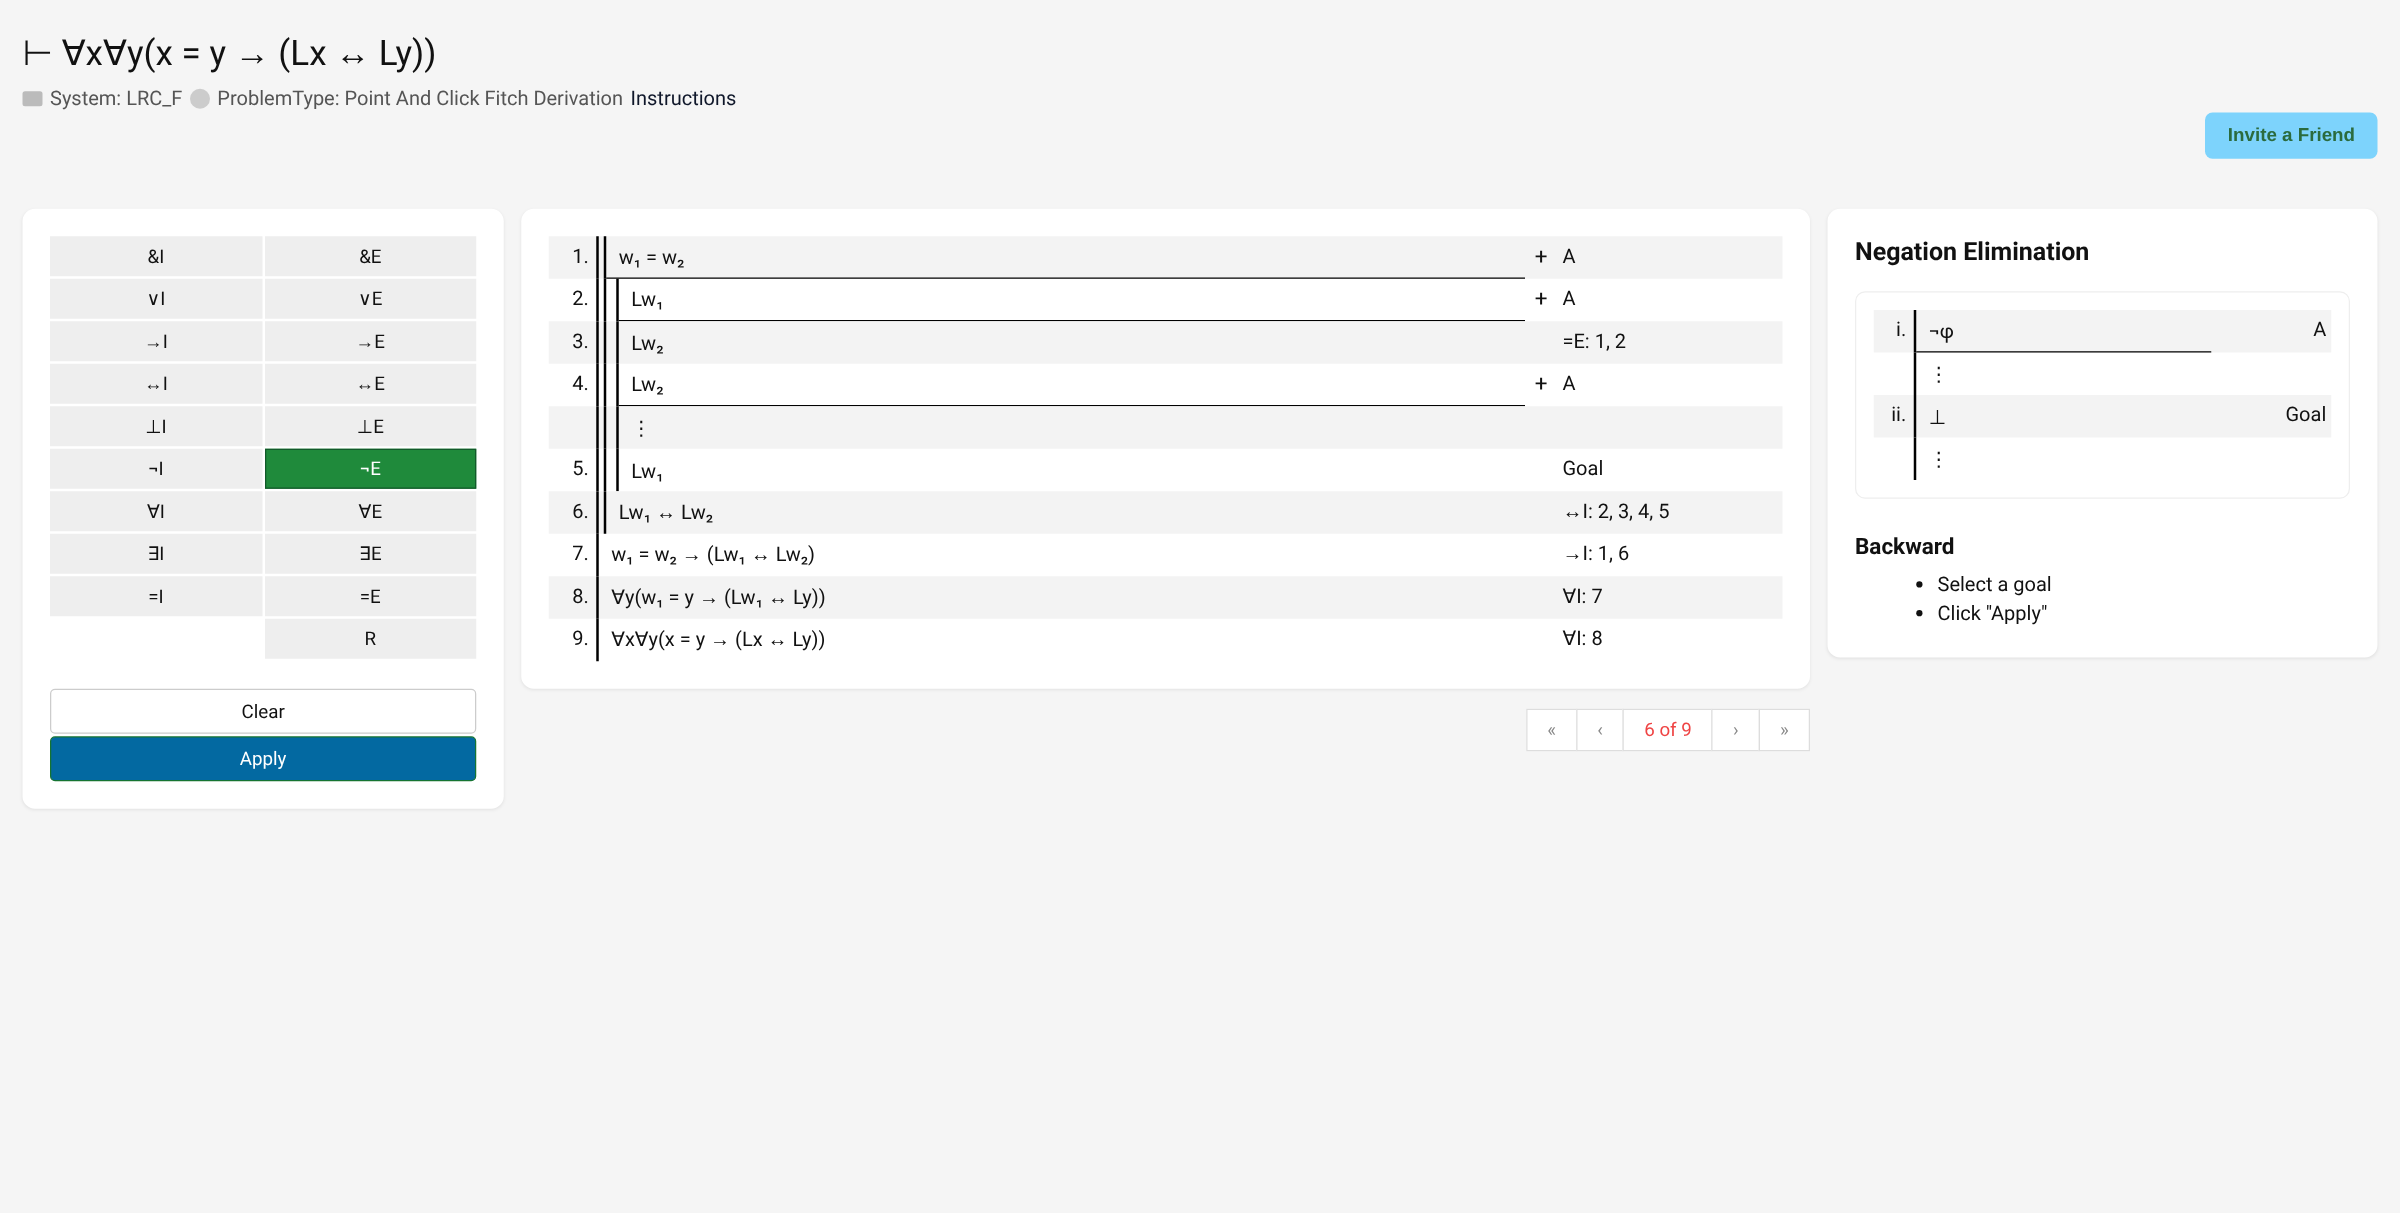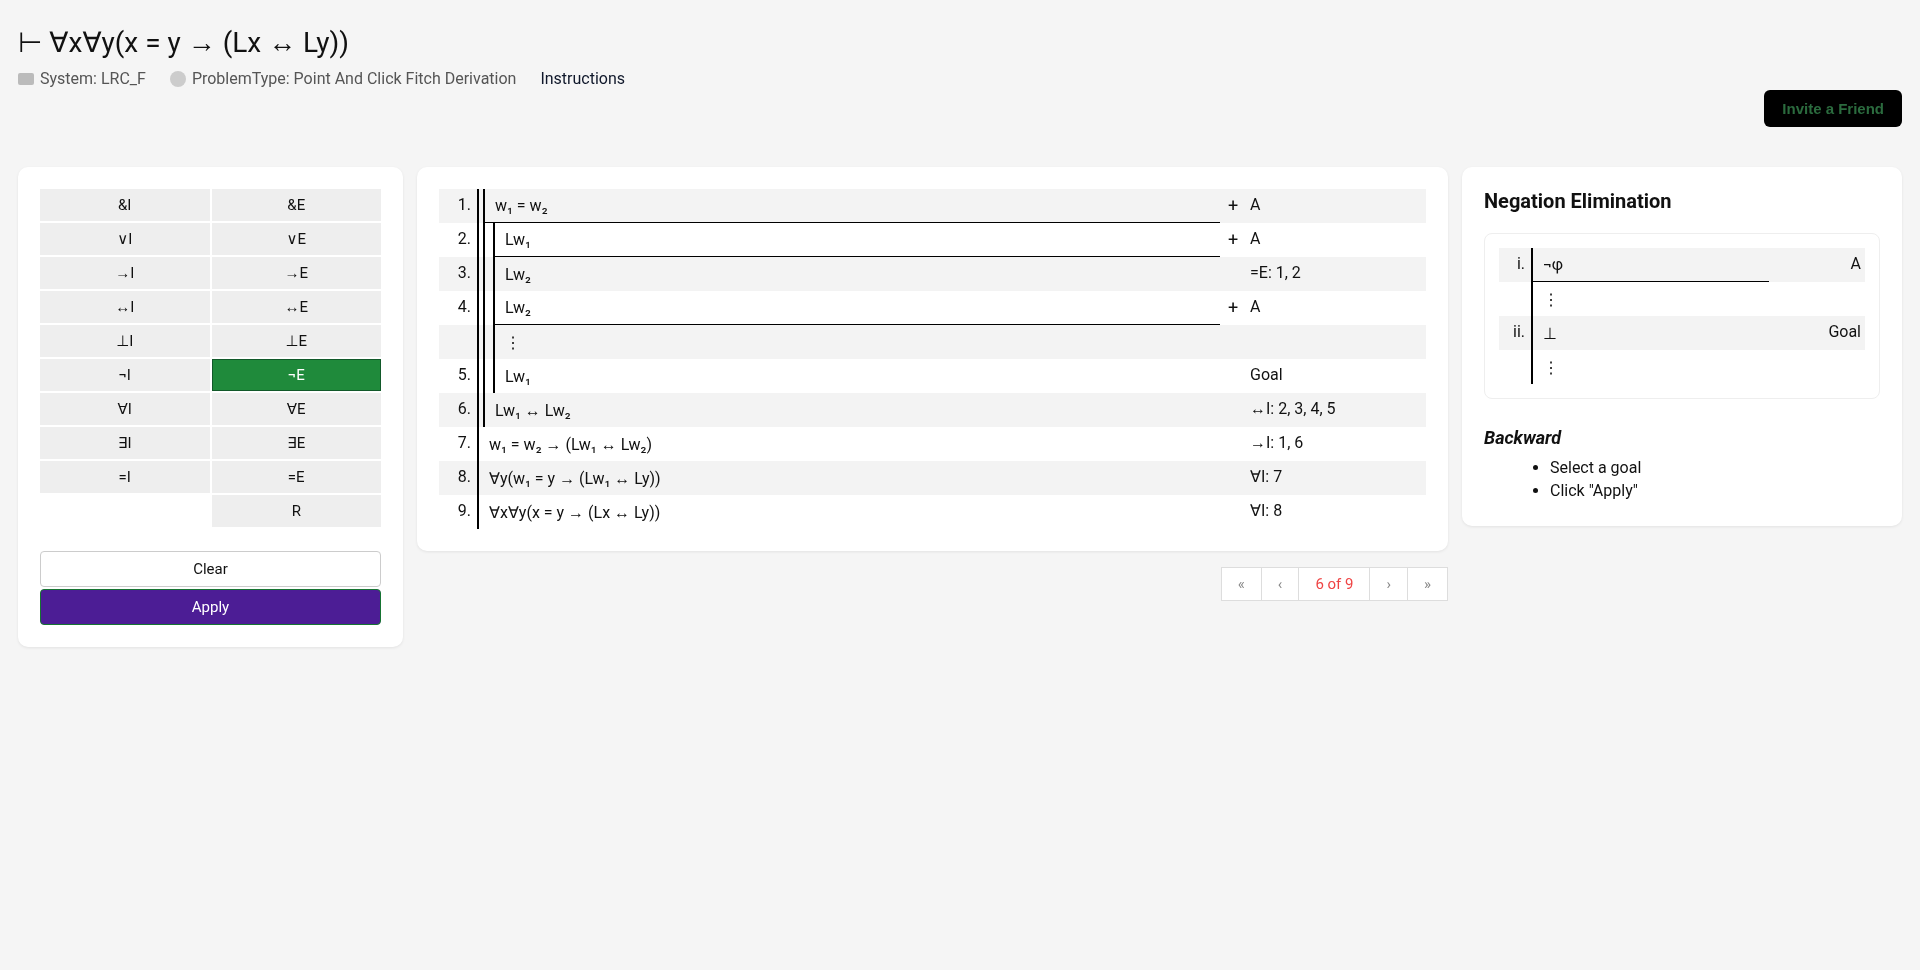--- a/index.html
+++ b/index.html
@@ -31,37 +31,37 @@
     font-size: 28px;
     font-weight: 400;
     margin: 6px 0 10px 0;
     display: flex;
     align-items: center;
     gap: 12px;
   }
   .meta-line {
     display: flex;
     align-items: center;
-    gap: 24px;
+    gap: 6px;
     font-size: 16px;
     color: #555;
     margin-top: 6px;
   }
   .meta-item {
     display: inline-flex;
     align-items: center;
     gap: 6px;
   }
   .meta-link {
     color: #0f172a;
     cursor: pointer;
   }
   .invite-btn {
     margin-top: 70px;
-    background: #000000;
+    background: #7dd3fc;
     color: #2b6b3e;
     border: none;
     padding: 10px 18px;
     border-radius: 6px;
     font-size: 15px;
     font-weight: 600;
     cursor: pointer;
   }
   .columns {
     display: flex;
@@ -120,21 +120,21 @@
     text-align: center;
     font-size: 15px;
     border-radius: 4px;
     cursor: pointer;
   }
   .btn-clear {
     background: #fff;
     border: 1px solid #ccc;
   }
   .btn-apply {
-    background: #4c1d95;
+    background: #0369a1;
     color: #fff;
     border: 1px solid #167432;
   }
   
   .proof-list {
     display: flex;
     flex-direction: column;
   }
   .proof-row {
     display: flex;
@@ -231,21 +231,20 @@
   .hr-just {
     width: 96px;
     padding: 6px 4px;
     font-size: 16px;
     text-align: right;
   }
   .subhead {
     font-size: 18px;
     font-weight: 700;
     margin: 0 0 10px 0;
-    font-style: italic;
   }
   ul.help-steps {
     margin: 0;
     padding-left: 22px;
   }
   ul.help-steps li {
     font-size: 16px;
     margin-bottom: 4px;
     margin-left: 44px;
   }

